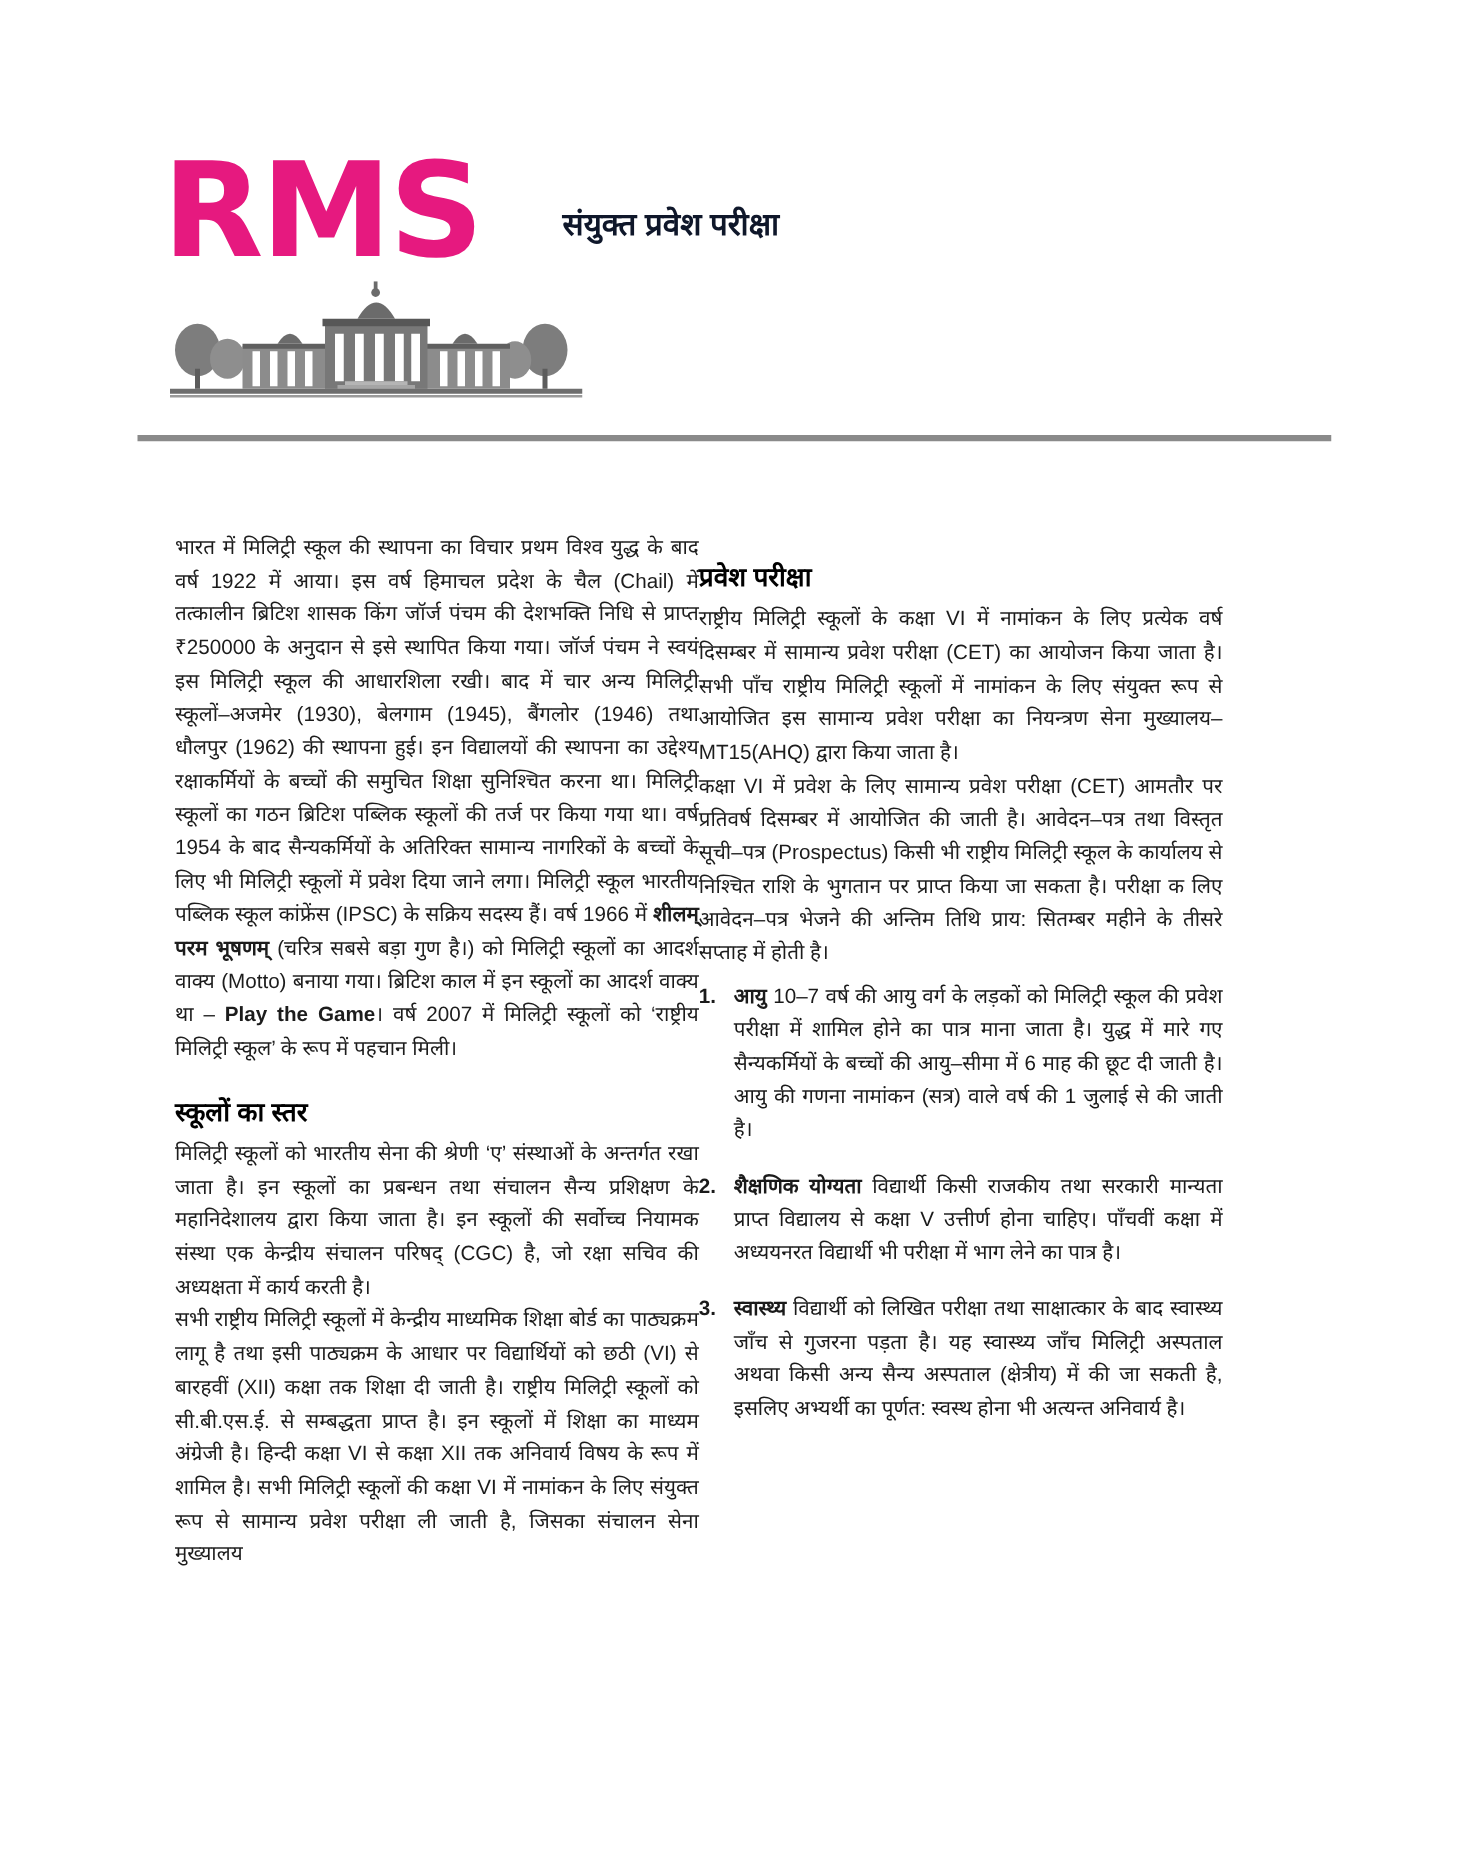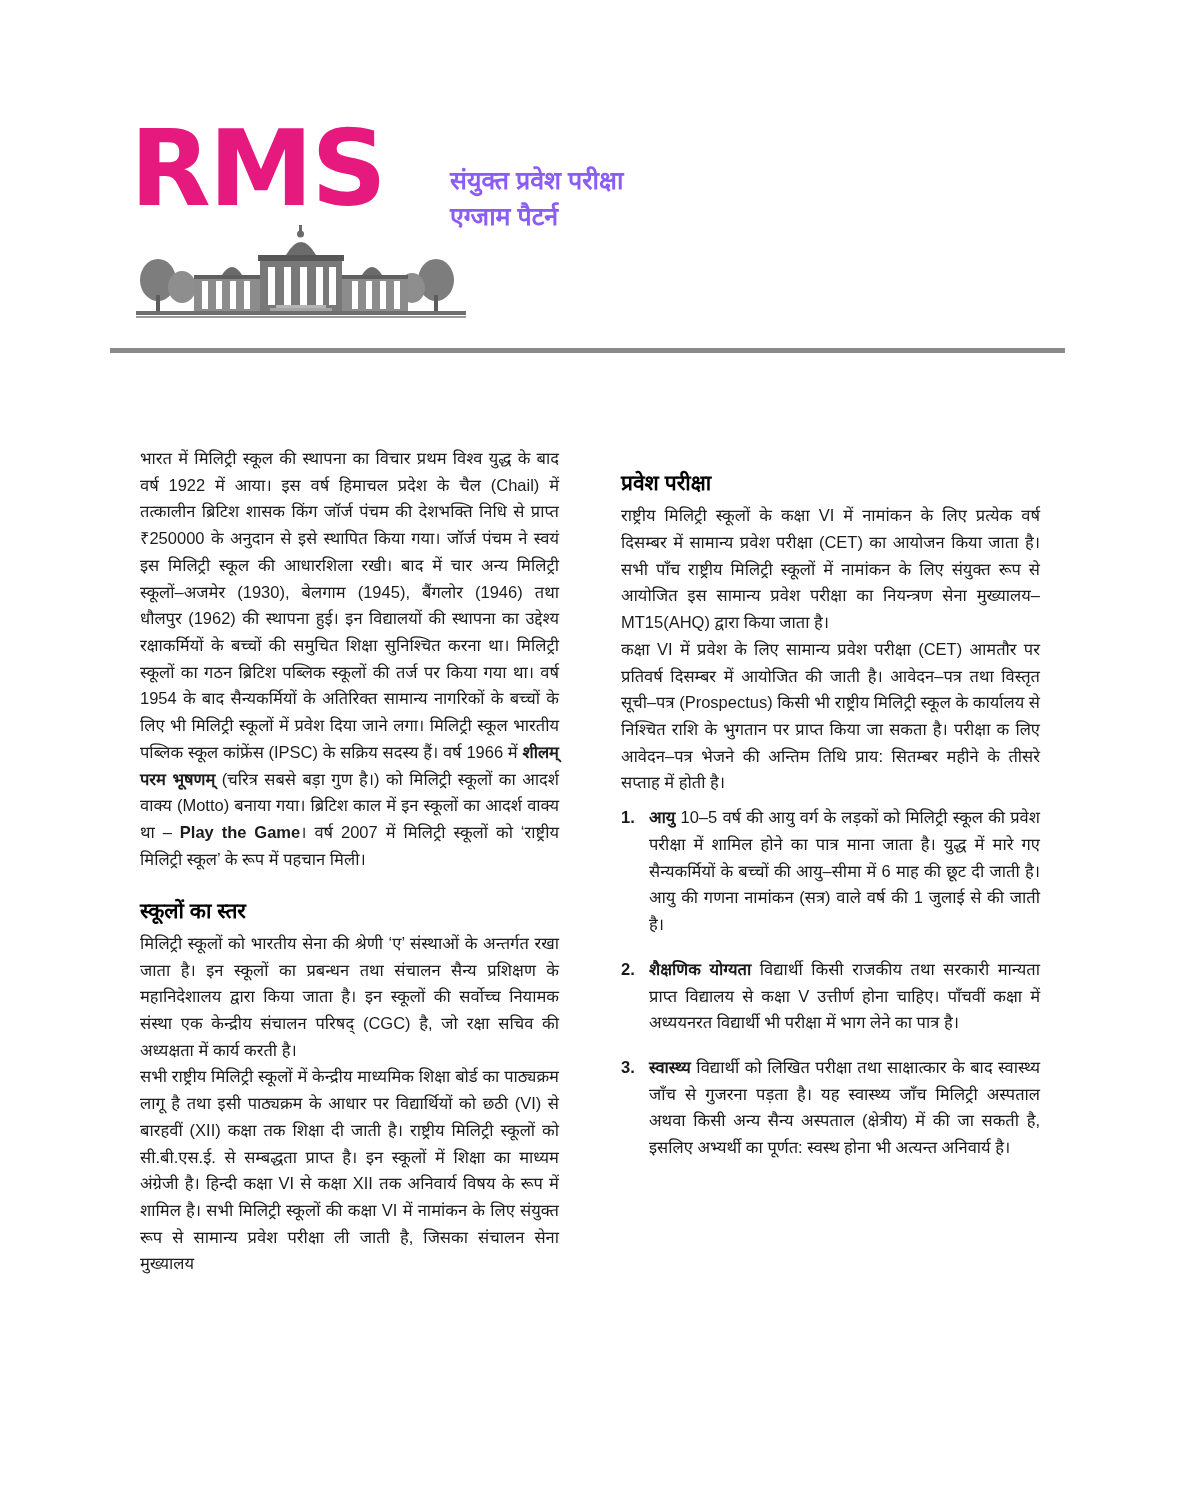--- a/index.html
+++ b/index.html
@@ -55,41 +55,39 @@
   }
   .title-block {
     position: absolute;
     left: 340px;
     top: 42px;
     width: 420px;
   }
   .title-line {
     font-size: 25px;
     font-weight: bold;
-    color: #8b5cf6;
+    color: #0f172a;
     line-height: 1.45;
   }
   .rule {
     position: absolute;
     left: 110px;
     top: 348px;
     width: 955px;
     height: 5px;
     background: #8a8a8a;
   }
 
   
   .columns {
     position: absolute;
     left: 140px;
     top: 425px;
     width: 900px;
     display: flex;
-    gap: 62px;
-    margin-top: 20px;
   }
   .col {
     width: 419px;
   }
   p.body {
     margin: 0 0 0 0;
     font-size: 16.5px;
     line-height: 1.62;
     text-align: justify;
     color: #1c1c1c;
@@ -178,21 +176,20 @@
           <path d="M226 50 q10 -16 20 0 z" fill="#6b6b6b"></path>
 
           <rect x="140" y="80" width="50" height="3" fill="#b5b5b5"></rect>
           <rect x="134" y="83" width="62" height="3" fill="#a5a5a5"></rect>
         </g>
       </svg>
     </div>
 
     <div class="title-block">
       <div class="title-line">संयुक्त प्रवेश परीक्षा</div>
-      <div class="title-line">एग्जाम पैटर्न</div>
     </div>
   </div>
 
   <div class="rule"></div>
 
   <div class="columns">
 
     <div class="col">
       <p class="body"><span>भारत में मिलिट्री स्कूल की स्थापना का विचार प्रथम विश्व युद्ध के बाद वर्ष 1922 में आया। इस वर्ष हिमाचल प्रदेश के चैल (Chail) में तत्कालीन ब्रिटिश शासक किंग जॉर्ज पंचम की देशभक्ति निधि से प्राप्त ₹250000 के अनुदान से इसे स्थापित किया गया। जॉर्ज पंचम ने स्वयं इस मिलिट्री स्कूल की आधारशिला रखी। बाद में चार अन्य मिलिट्री स्कूलों–अजमेर (1930), बेलगाम (1945), बैंगलोर (1946) तथा धौलपुर (1962) की स्थापना हुई। इन विद्यालयों की स्थापना का उद्देश्य रक्षाकर्मियों के बच्चों की समुचित शिक्षा सुनिश्चित करना था। मिलिट्री स्कूलों का गठन ब्रिटिश पब्लिक स्कूलों की तर्ज पर किया गया था। वर्ष 1954 के बाद सैन्यकर्मियों के अतिरिक्त सामान्य नागरिकों के बच्चों के लिए भी मिलिट्री स्कूलों में प्रवेश दिया जाने लगा। मिलिट्री स्कूल भारतीय पब्लिक स्कूल कांफ्रेंस (IPSC) के सक्रिय सदस्य हैं। वर्ष 1966 में </span><span class="b">शीलम् परम भूषणम्</span><span> (चरित्र सबसे बड़ा गुण है।) को मिलिट्री स्कूलों का आदर्श वाक्य (Motto) बनाया गया। ब्रिटिश काल में इन स्कूलों का आदर्श वाक्य था – </span><span class="b">Play the Game</span><span>। वर्ष 2007 में मिलिट्री स्कूलों को ‘राष्ट्रीय मिलिट्री स्कूल’ के रूप में पहचान मिली।</span></p>
 
@@ -205,21 +202,21 @@
     <div class="col">
 
       <h2 class="sec">प्रवेश परीक्षा</h2>
       <p class="body">राष्ट्रीय मिलिट्री स्कूलों के कक्षा VI में नामांकन के लिए प्रत्येक वर्ष दिसम्बर में सामान्य प्रवेश परीक्षा (CET) का आयोजन किया जाता है। सभी पाँच राष्ट्रीय मिलिट्री स्कूलों में नामांकन के लिए संयुक्त रूप से आयोजित इस सामान्य प्रवेश परीक्षा का नियन्त्रण सेना मुख्यालय–MT15(AHQ) द्वारा किया जाता है।</p>
 
       <p class="body">कक्षा VI में प्रवेश के लिए सामान्य प्रवेश परीक्षा (CET) आमतौर पर प्रतिवर्ष दिसम्बर में आयोजित की जाती है। आवेदन–पत्र तथा विस्तृत सूची–पत्र (Prospectus) किसी भी राष्ट्रीय मिलिट्री स्कूल के कार्यालय से निश्चित राशि के भुगतान पर प्राप्त किया जा सकता है। परीक्षा क लिए आवेदन–पत्र भेजने की अन्तिम तिथि प्राय: सितम्बर महीने के तीसरे सप्ताह में होती है।</p>
 
       <ol class="ol">
         <li>
           <span class="num">1.</span>
-          <span class="txt"><span class="b">आयु</span><span> 10–5 वर्ष की आयु वर्ग के लड़कों को मिलिट्री स्कूल की प्रवेश परीक्षा में शामिल होने का पात्र माना जाता है। युद्ध में मारे गए सैन्यकर्मियों के बच्चों की आयु–सीमा में 6 माह की छूट दी जाती है। आयु की गणना नामांकन (सत्र) वाले वर्ष की 1 जुलाई से की जाती है।</span></span>
+          <span class="txt"><span class="b">आयु</span><span> 10–7 वर्ष की आयु वर्ग के लड़कों को मिलिट्री स्कूल की प्रवेश परीक्षा में शामिल होने का पात्र माना जाता है। युद्ध में मारे गए सैन्यकर्मियों के बच्चों की आयु–सीमा में 6 माह की छूट दी जाती है। आयु की गणना नामांकन (सत्र) वाले वर्ष की 1 जुलाई से की जाती है।</span></span>
         </li>
         <li>
           <span class="num">2.</span>
           <span class="txt"><span class="b">शैक्षणिक योग्यता</span><span> विद्यार्थी किसी राजकीय तथा सरकारी मान्यता प्राप्त विद्यालय से कक्षा V उत्तीर्ण होना चाहिए। पाँचवीं कक्षा में अध्ययनरत विद्यार्थी भी परीक्षा में भाग लेने का पात्र है।</span></span>
         </li>
         <li>
           <span class="num">3.</span>
           <span class="txt"><span class="b">स्वास्थ्य</span><span> विद्यार्थी को लिखित परीक्षा तथा साक्षात्कार के बाद स्वास्थ्य जाँच से गुजरना पड़ता है। यह स्वास्थ्य जाँच मिलिट्री अस्पताल अथवा किसी अन्य सैन्य अस्पताल (क्षेत्रीय) में की जा सकती है, इसलिए अभ्यर्थी का पूर्णत: स्वस्थ होना भी अत्यन्त अनिवार्य है।</span></span>
         </li>
       </ol>

